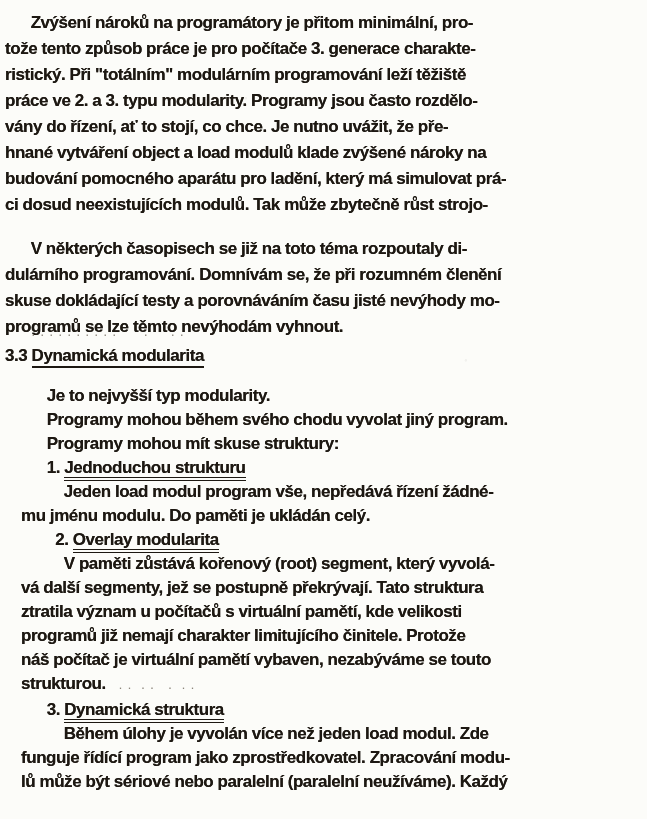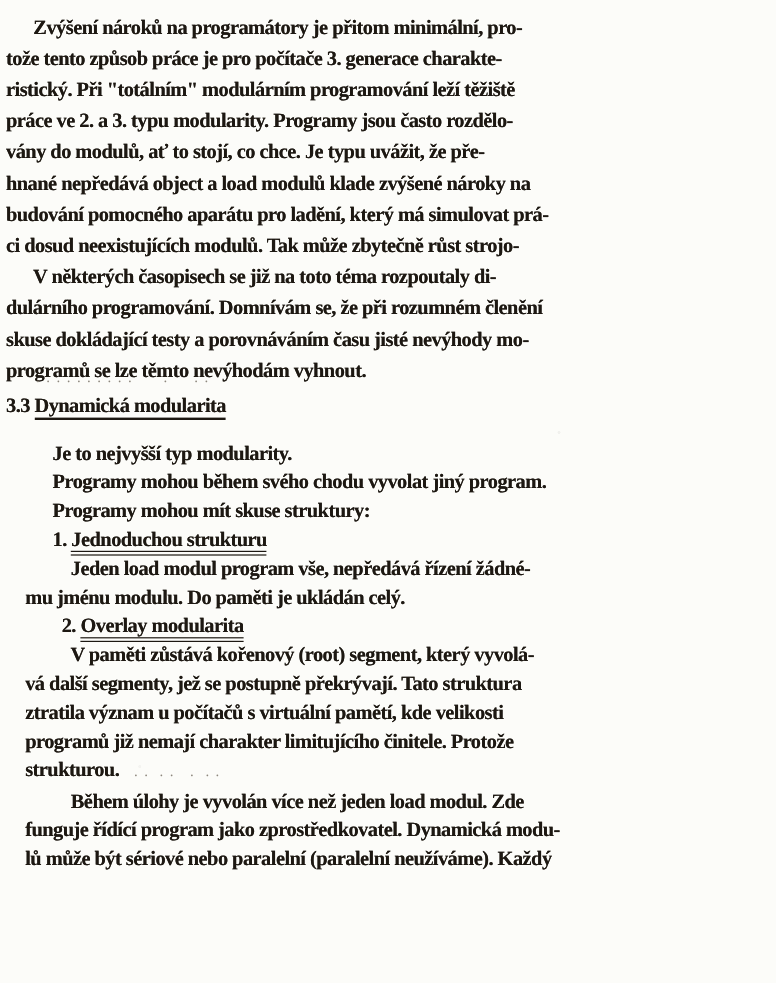--- a/index.html
+++ b/index.html
@@ -12,35 +12,35 @@
     width: 647px;
     height: 819px;
     box-sizing: border-box;
     padding: 10px 3px 0 5px;
     background:
       radial-gradient(circle at 38% 12%, rgba(40,35,28,0.05) 0 1px, transparent 1.5px),
       radial-gradient(circle at 72% 44%, rgba(40,35,28,0.05) 0 1px, transparent 1.5px),
       radial-gradient(circle at 18% 78%, rgba(40,35,28,0.04) 0 1px, transparent 1.5px),
       #fcfcf9;
     overflow: hidden;
-    font-family: Liberation Serif, serif;
+    font-family: Liberation Sans, sans-serif;
     font-weight: 700;
     font-size: 17px;
     letter-spacing: -0.45px;
     color: #1d1812;
     text-shadow: 0 0 0.5px rgba(25,20,15,0.8);
   }
   .line {
     white-space: pre;
   }
   .block-paragraph-1 .line,
   .block-paragraph-2 .line {
     line-height: 26px;
   }
-  .block-paragraph-2 { }
+  .block-paragraph-2 { margin-top: 18px; }
   .block-scan-artifact-dots {
     margin-top: -14px;
   }
   .block-scan-artifact-dots .line {
     line-height: 10px;
   }
   .block-section-heading-3-3 {
     margin-top: 4px;
   }
   .block-section-heading-3-3 .line {
@@ -67,22 +67,22 @@
 </style>
 </head>
 <body>
 
 <div class="page">
     <div class="block block-paragraph-1">
       <div class="line"><span class="seg">      Zvýšení nároků na programátory je přitom minimální, pro-</span></div>
       <div class="line"><span class="seg">tože tento způsob práce je pro počítače 3. generace charakte-</span></div>
       <div class="line"><span class="seg">ristický. Při "totálním" modulárním programování leží těžiště</span></div>
       <div class="line"><span class="seg">práce ve 2. a 3. typu modularity. Programy jsou často rozdělo-</span></div>
-      <div class="line"><span class="seg">vány do modulů, ať to stojí, co chce. Je typu uvážit, že pře-</span></div>
-      <div class="line"><span class="seg">hnané nepředává object a load modulů klade zvýšené nároky na</span></div>
+      <div class="line"><span class="seg">vány do řízení, ať to stojí, co chce. Je nutno uvážit, že pře-</span></div>
+      <div class="line"><span class="seg">hnané vytváření object a load modulů klade zvýšené nároky na</span></div>
       <div class="line"><span class="seg">budování pomocného aparátu pro ladění, který má simulovat prá-</span></div>
       <div class="line"><span class="seg">ci dosud neexistujících modulů. Tak může zbytečně růst strojo-</span></div>
     </div>
     <div class="block block-paragraph-2">
       <div class="line"><span class="seg">      V některých časopisech se již na toto téma rozpoutaly di-</span></div>
       <div class="line"><span class="seg">dulárního programování. Domnívám se, že při rozumném členění</span></div>
       <div class="line"><span class="seg">skuse dokládající testy a porovnáváním času jisté nevýhody mo-</span></div>
       <div class="line"><span class="seg">programů se lze těmto nevýhodám vyhnout.</span></div>
     </div>
     <div class="block block-scan-artifact-dots">
@@ -96,18 +96,20 @@
       <div class="line"><span class="seg">      Programy mohou během svého chodu vyvolat jiný program.</span></div>
       <div class="line"><span class="seg">      Programy mohou mít skuse struktury:</span></div>
       <div class="line"><span class="seg">      1. </span><span class="seg seg-underline2">Jednoduchou strukturu</span></div>
       <div class="line"><span class="seg">          Jeden load modul program vše, nepředává řízení žádné-</span></div>
       <div class="line"><span class="seg">mu jménu modulu. Do paměti je ukládán celý.</span></div>
       <div class="line"><span class="seg">        2. </span><span class="seg seg-underline2">Overlay modularita</span></div>
       <div class="line"><span class="seg">          V paměti zůstává kořenový (root) segment, který vyvolá-</span></div>
       <div class="line"><span class="seg">vá další segmenty, jež se postupně překrývají. Tato struktura</span></div>
       <div class="line"><span class="seg">ztratila význam u počítačů s virtuální pamětí, kde velikosti</span></div>
       <div class="line"><span class="seg">programů již nemají charakter limitujícího činitele. Protože</span></div>
+      <div class="line"><span class="seg">náš počítač je virtuální pamětí vybaven, nezabýváme se touto</span></div>
       <div class="line"><span class="seg">strukturou.</span><span class="seg seg-faint">   . .  . .   .  . .</span></div>
+      <div class="line"><span class="seg">      3. </span><span class="seg seg-underline2">Dynamická struktura</span></div>
       <div class="line"><span class="seg">          Během úlohy je vyvolán více než jeden load modul. Zde</span></div>
-      <div class="line"><span class="seg">funguje řídící program jako zprostředkovatel. Dynamická modu-</span></div>
+      <div class="line"><span class="seg">funguje řídící program jako zprostředkovatel. Zpracování modu-</span></div>
       <div class="line"><span class="seg">lů může být sériové nebo paralelní (paralelní neužíváme). Každý</span></div>
     </div>
   </div>
 
 </body></html>

